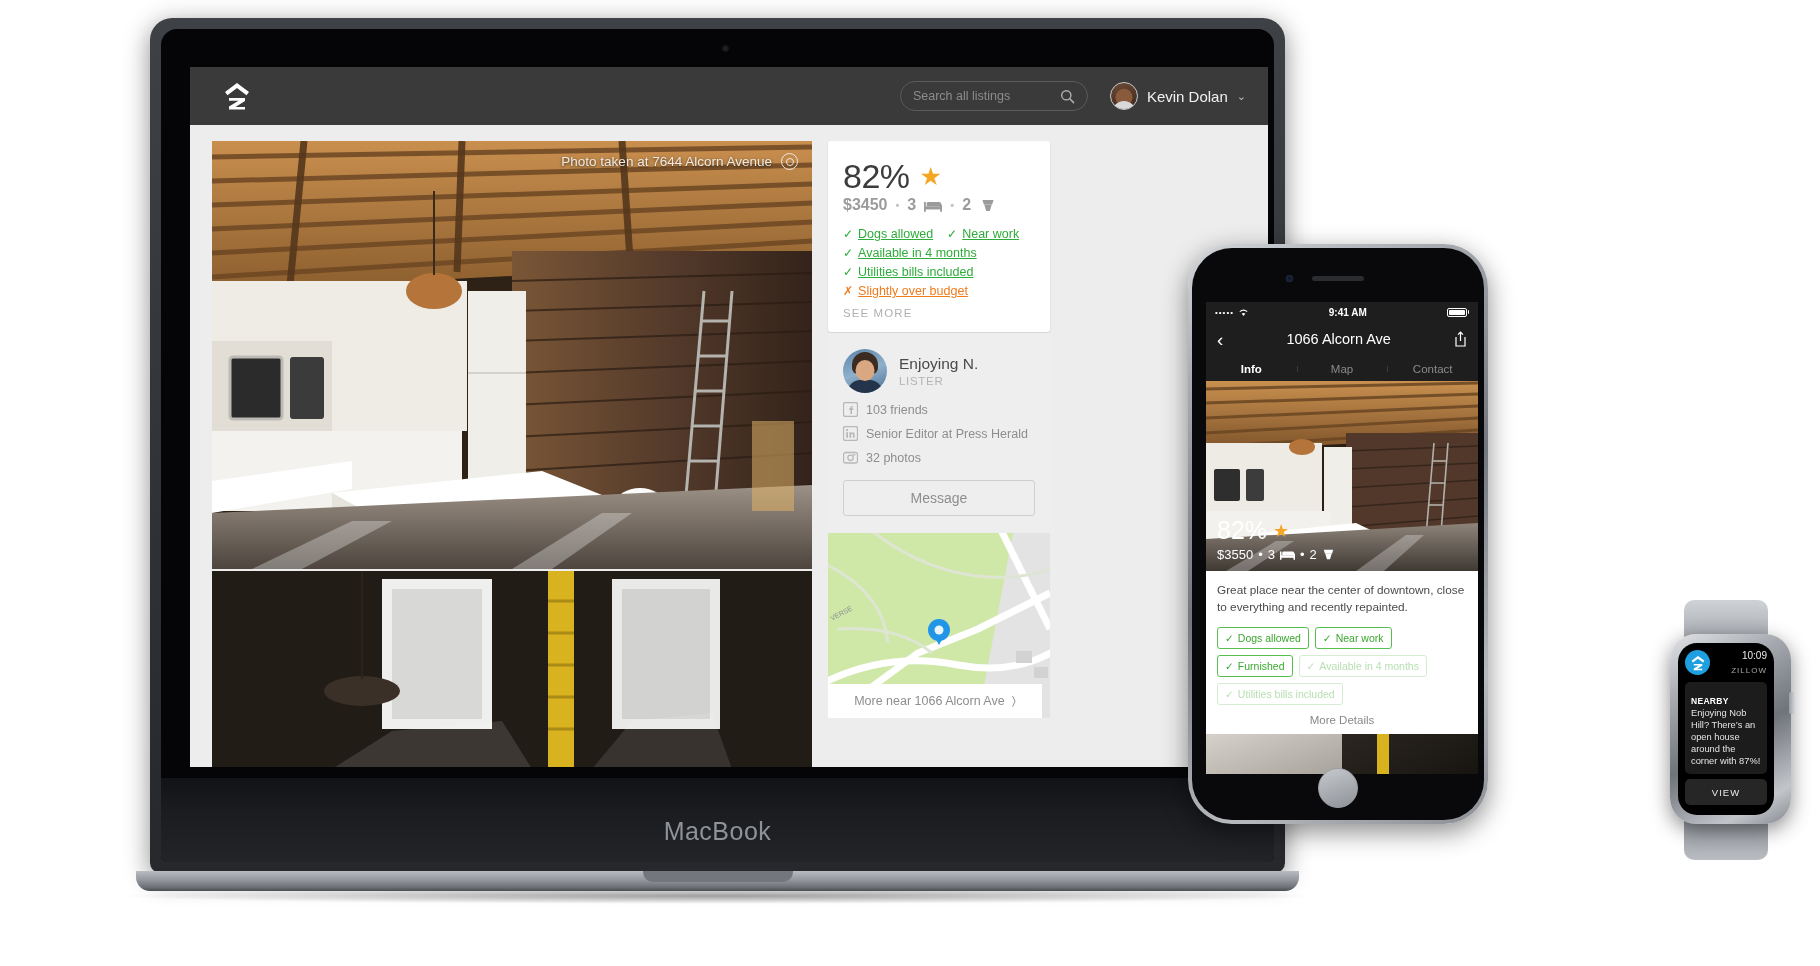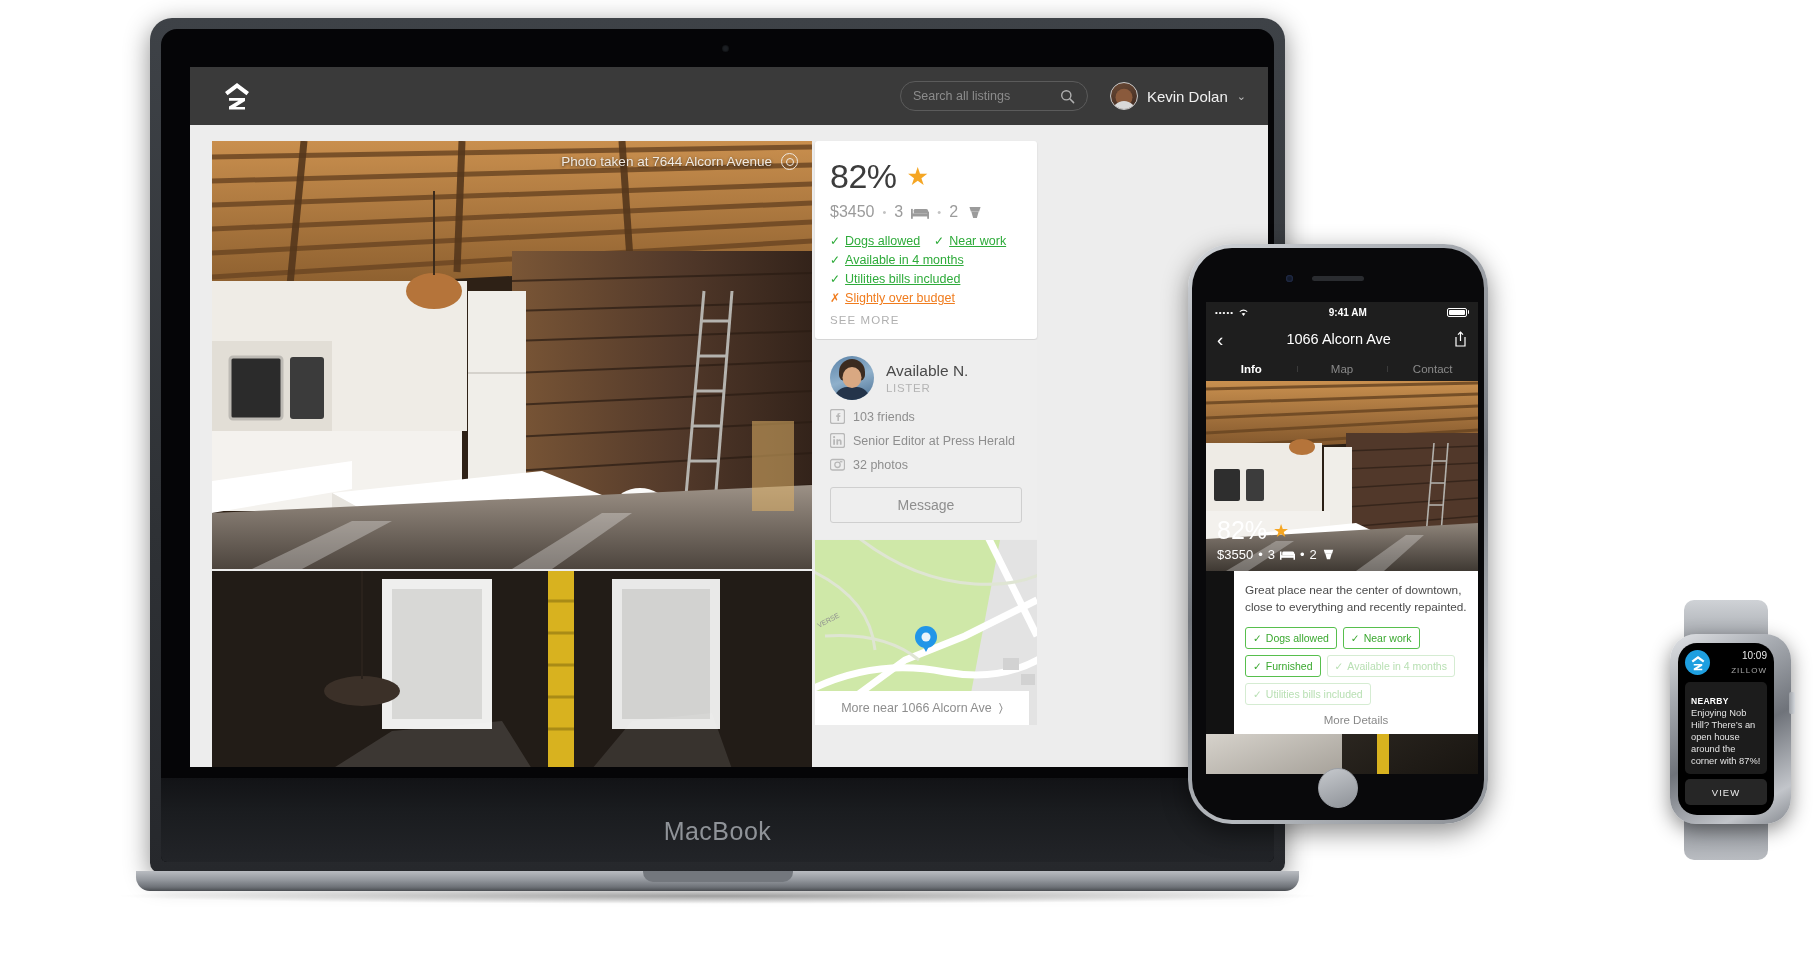--- a/index.html
+++ b/index.html
@@ -83,21 +83,21 @@
     position:absolute; left:50%; top:50%; transform:translate(-50%,-42%);
     width:17px; height:17px; border-radius:50%; background:#8a5a3c;
   }
   .avatar-nav .body {
     position:absolute; left:50%; bottom:-4px; transform:translateX(-50%);
     width:24px; height:12px; border-radius:12px 12px 0 0; background:#d9d9d9;
   }
   .user-name { color:#f0f0f0; font-size:15px; }
   .caret { color:#bdbdbd; font-size:11px; }
 
-  .app-body { display:flex; padding: 16px 22px 0 22px; gap: 3px; height: 642px; }
+  .app-body { display:flex; padding: 16px 22px 0 22px; gap: 16px; height: 642px; }
   .col-main { width: 600px; }
   .col-side { width: 222px; }
 
   .photo-card {
     width: 600px; height: 428px; position:relative; overflow:hidden; background:#2b1d14;
   }
   .photo-caption {
     position:absolute; top:12px; right:14px; display:flex; align-items:center; gap:9px;
     color:#efe9e2; font-size:13.5px; text-shadow: 0 1px 3px rgba(0,0,0,.7);
   }
@@ -114,21 +114,21 @@
   
   .kitchen { position:absolute; inset:0; }
 
   .side-card {
     background:#ffffff; border-radius: 3px; box-shadow: 0 1px 2px rgba(0,0,0,.13);
     padding: 16px 15px 13px 15px;
   }
   .pct-row { display:flex; align-items:center; gap:10px; }
   .pct { font-size: 34px; color:#3c3c3c; font-weight:400; letter-spacing:-0.5px; }
   .star { color:#f5a623; font-size:25px; line-height:1; }
-  .meta-row { display:flex; align-items:center; gap:8px; margin-top: 7px; color:#9b9b9b; font-size:16px; }
+  .meta-row { display:flex; align-items:center; gap:8px; margin-top: 0; color:#9b9b9b; font-size:16px;font-weight:bold; }
   .meta-dot { font-size:11px; color:#c2c2c2; }
   .bed-ic, .bath-ic { width:18px; height:13px; display:inline-block; }
   .feat-list { margin-top: 13px; }
   .feat-line { display:flex; align-items:center; gap:14px; margin-bottom: 5px; }
   .feat {
     display:flex; align-items:center; gap:5px; font-size:12.5px; color:#2eab3a;
   }
   .feat .tx { text-decoration: underline; cursor:pointer; }
   .feat.neg { color:#f07c1e; }
   .feat .mk { font-size:12px; }
@@ -203,21 +203,21 @@
   .ios-tabs { height:25px; background:#1e1e1e; display:flex; align-items:center; }
   .ios-tab { flex:1; text-align:center; font-size:11.5px; color:#8a8a8a; position:relative; cursor:pointer; }
   .ios-tab.active { color:#ffffff; font-weight:bold; }
   .ios-tab + .ios-tab::before{content:"";position:absolute;left:0;top:3px;bottom:3px;width:1px;background:#3b3b3b;}
   .ip-hero { position:relative; height:190px; overflow:hidden; background:#2d1f15; }
   .ip-hero-info { position:absolute; left:11px; bottom:9px; color:#fff; }
   .ip-pct-row{display:flex;align-items:center;gap:6px;}
   .ip-pct{font-size:25px;}
   .ip-star{color:#f5a623;font-size:18px;}
   .ip-meta{display:flex;align-items:center;gap:5px;font-size:13px;margin-top:2px;}
-  .ip-white { background:#fff; padding: 11px 11px 0 11px; margin-left: 28px; }
+  .ip-white { background:#fff; padding: 11px 11px 0 11px; }
   .ip-desc { font-size:11.8px; color:#4a4a4a; line-height:1.45; }
   .ip-chips { display:flex; flex-wrap:wrap; gap:6px; margin-top:11px; }
   .chip {
     border:1px solid #57bf4d; color:#3aa82f; border-radius:3px; font-size:10.5px;
     padding:4px 7px; display:flex; align-items:center; gap:4px; white-space:nowrap;
   }
   .chip.dim { border-color:#d5ecd2; color:#b9e0b4; }
   .ip-more { text-align:center; font-size:11.5px; color:#888; padding: 9px 0 8px; cursor:pointer; }
   .ip-bottom { height:64px; display:flex; background:#211b15; }
   .ip-b1{flex:1;background:linear-gradient(160deg,#d6d2cb,#9a958d);}
@@ -487,21 +487,21 @@
               </div>
 
               <div class="lister-card">
                 <div class="lister-top">
                   <div class="lister-av">
                     <div class="tor"></div>
                     <div class="hair"></div>
                     <div class="fc"></div>
                   </div>
                   <div>
-                    <div class="lister-name">Available N.</div>
+                    <div class="lister-name">Enjoying N.</div>
                     <div class="lister-role">LISTER</div>
                   </div>
                 </div>
 
                 <div class="stat-row">
                   <svg class="stat-ic" viewBox="0 0 15 15">
                     <rect x="0.5" y="0.5" width="14" height="14" rx="2" fill="none" stroke="#b8b8b8" stroke-width="1.3"></rect>
                     <path d="M9.4 4.2 H8.3 Q7.4 4.2 7.4 5.1 V6.3 H6.2 V7.9 H7.4 V12 H9 V7.9 H10.2 L10.4 6.3 H9 V5.5 Q9 5.1 9.4 5.1 H10.4 V4.2 Z" fill="#b8b8b8"></path>
                   </svg>
                   <span>103 friends</span>

